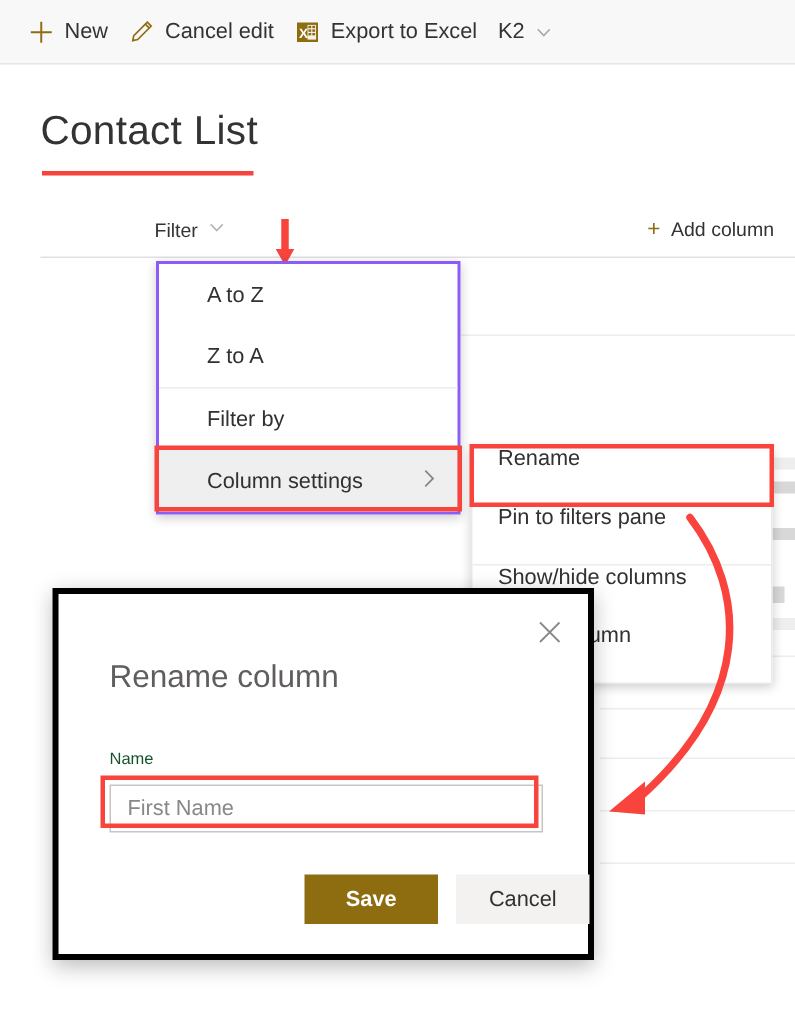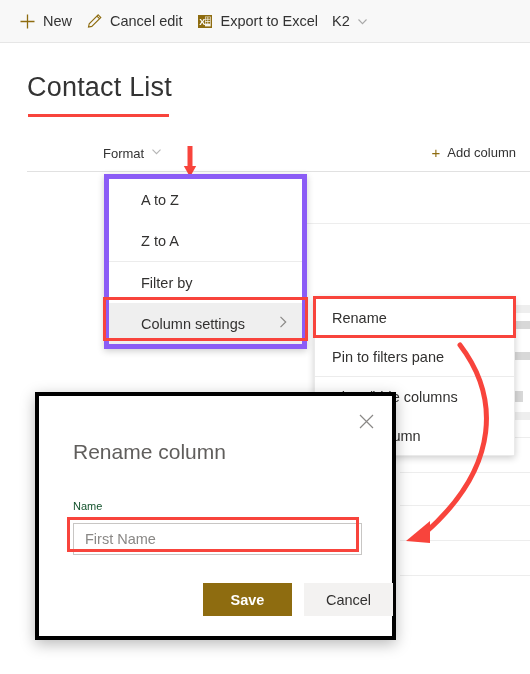--- a/index.html
+++ b/index.html
@@ -66,21 +66,21 @@
   .red-arrow-down {
     position: absolute; left: 183px; top: 146px;
     width: 14px; height: 32px;
   }
 
   
   .menu1 {
     position: absolute; left: 104px; top: 174px;
     width: 203px;
     background: #ffffff;
-    border: 5px solid #8b5cf6;
+    border: 2px solid #8b5cf6;
     box-shadow: 0 2px 7px rgba(0,0,0,.20);
   }
   .mi {
     height: 41px; display: flex; align-items: center;
     padding-left: 32px; padding-right: 12px;
     font-size: 14.5px; color: #323130;
     cursor: pointer; position: relative;
   }
   .mi .arrowright { position: absolute; right: 13px; color: #8a8886; font-size: 13px; }
   .sep { height: 1px; background: #ececec; margin: 0; }
@@ -88,21 +88,21 @@
 
   
   .menu2 {
     position: absolute; left: 314px; top: 297px;
     width: 201px;
     background: #ffffff;
     border: 1px solid #eaeaea;
     box-shadow: 0 2px 7px rgba(0,0,0,.20);
   }
   .mi2 {
-    height: 39px; display: flex; align-items: center;
+    height: 39px; display: flex; align-items: flex-start;
     padding-left: 17px; padding-right: 12px;
     font-size: 14.5px; color: #323130; cursor: pointer;
   }
 
   
   .redbox { position: absolute; border: 3px solid #f8443c; pointer-events: none; }
 
   
   .curve { position: absolute; left: 390px; top: 300px; width: 140px; height: 270px; pointer-events: none; }
 
@@ -198,21 +198,21 @@
           </svg>
       </span>
     </div>
 
   </div>
 
   <div class="page-title">Contact List</div>
   <div class="title-underline"></div>
 
   <div class="col-header">
-    <span>Format</span>
+    <span>Filter</span>
     <span class="chev">
       <svg width="13" height="13" viewBox="0 0 13 13">
           <path d="M2.5 4.6l4 4.1 4-4.1" fill="none" stroke="#b5b5b5" stroke-width="1.1"></path>
         </svg>
     </span>
   </div>
 
   <div class="addcol">
     <span class="plus">+</span>
     <span>Add column</span>

